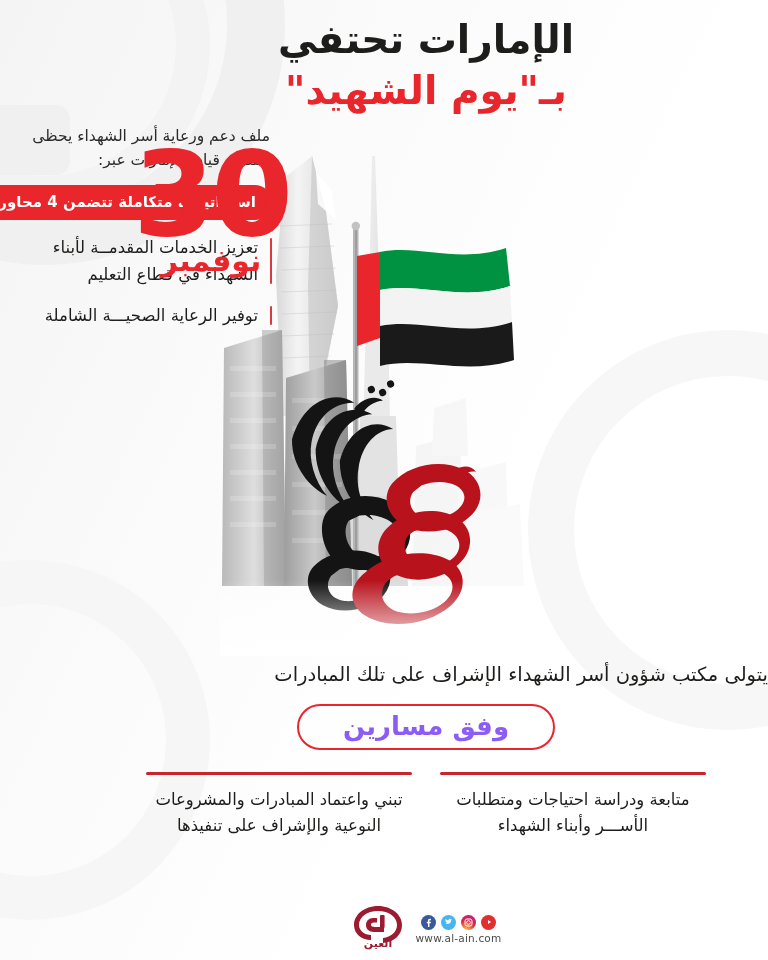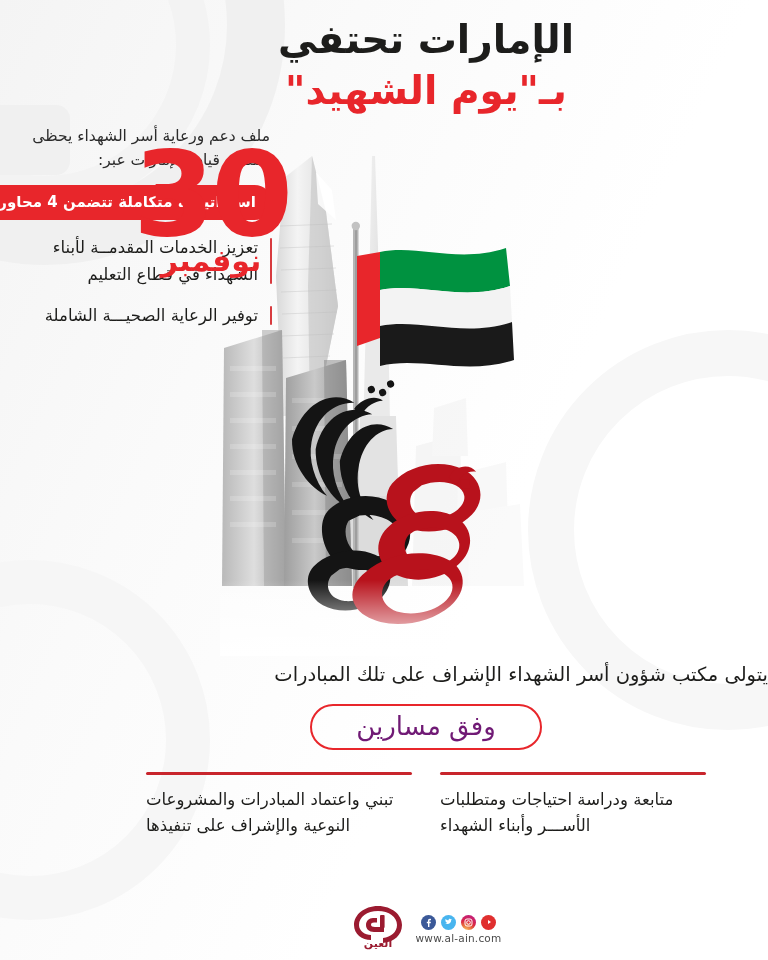--- a/index.html
+++ b/index.html
@@ -182,23 +182,23 @@
   .supervise {
     font-size: 19.5px;
     color: #1d1d1b;
     font-weight: 500;
     letter-spacing: -0.2px;
   }
   .pill-outline-wrap { text-align: center; margin-top: 18px; }
   .pill-outline {
     display: inline-block;
     border: 2px solid #e8262b;
-    color: #701a75;
+    color: #8b5cf6;
     font-size: 26px;
-    font-weight: normal;
+    font-weight: bold;
     border-radius: 26px;
     padding: 5px 44px 7px;
     letter-spacing: -0.3px;
   }
 
   .two-cols {
     display: flex;
     flex-direction: row;
     justify-content: space-between;
     margin-top: 22px;
@@ -212,21 +212,21 @@
   .col-rule {
     height: 3px;
     background: #c8252c;
     border-radius: 2px;
     margin-bottom: 12px;
   }
   .col-text {
     font-size: 16.5px;
     line-height: 1.62;
     color: #1d1d1b;
-    text-align: left;
+    text-align: center;
     letter-spacing: -0.2px;
   }
 
   
   .footer {
     position: absolute;
     left: 0; right: 0;
     bottom: 6px;
     display: flex;
     flex-direction: row-reverse;

